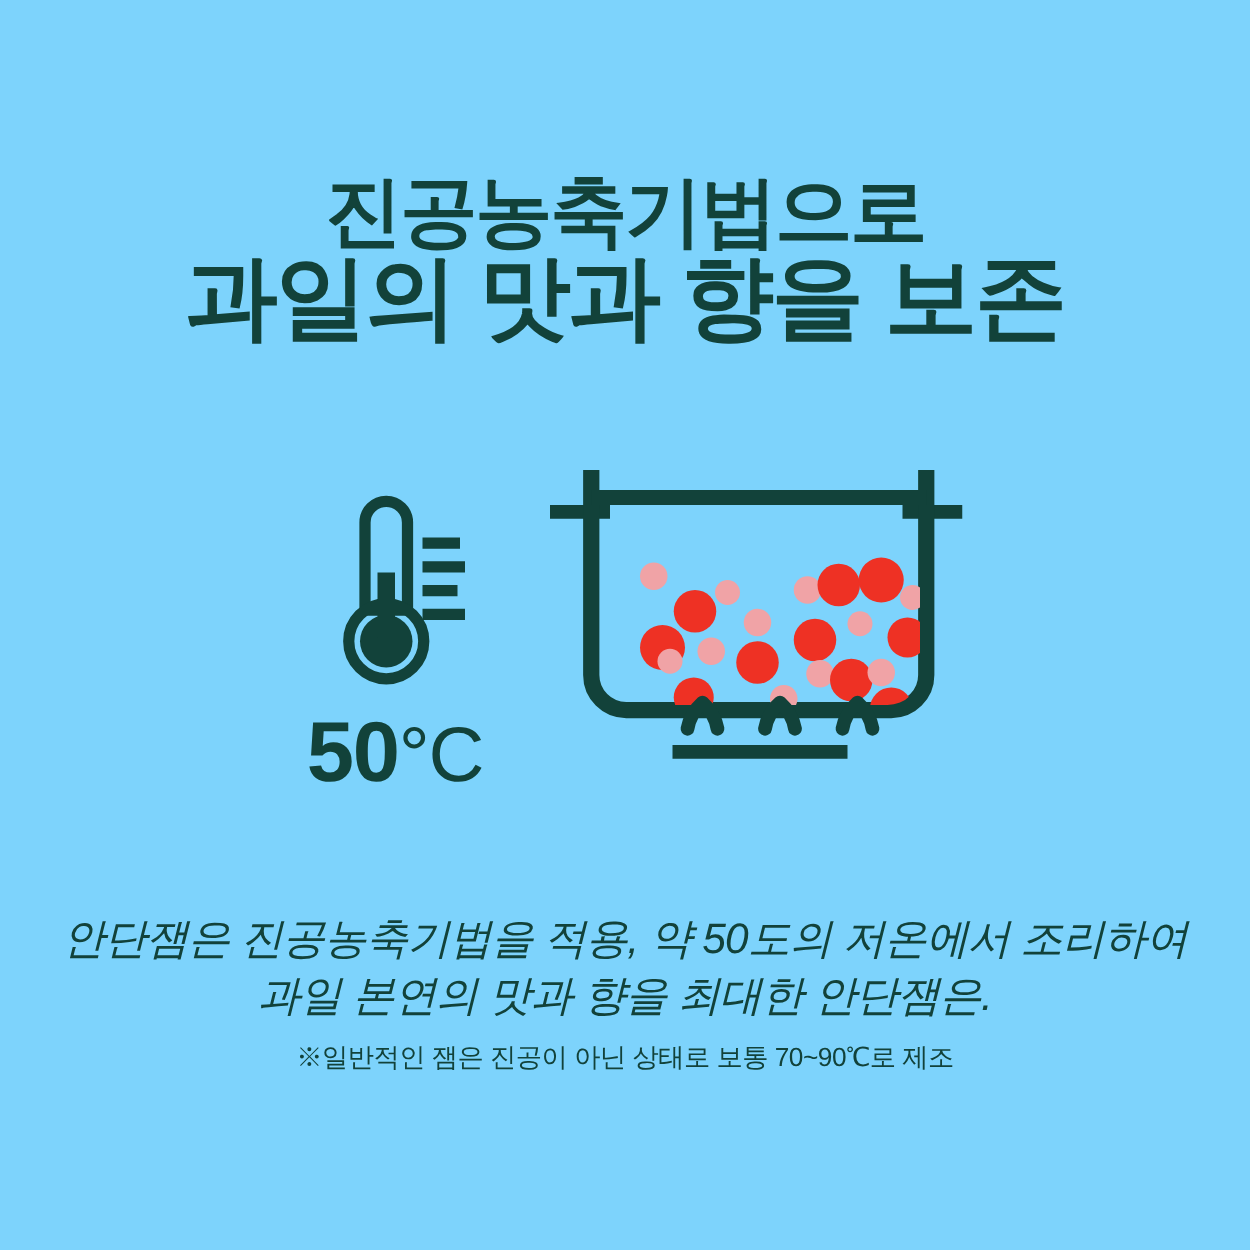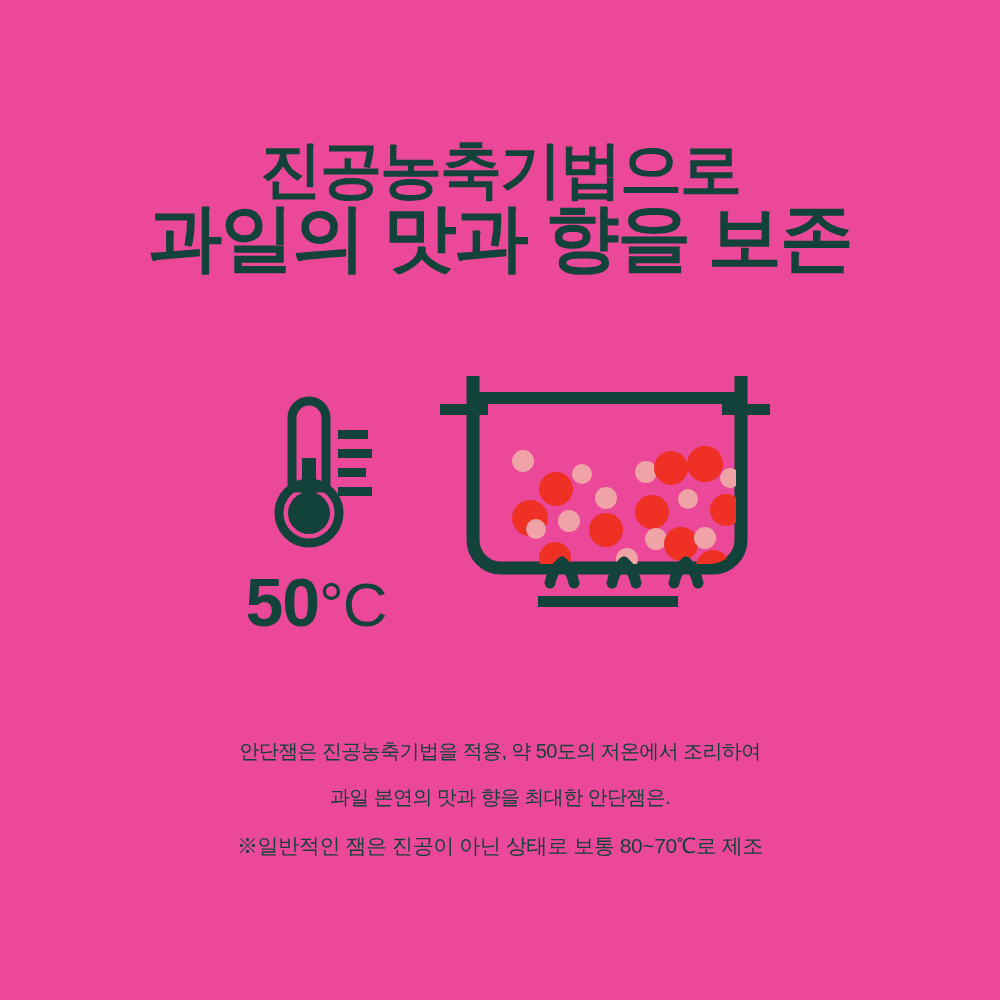--- a/index.html
+++ b/index.html
@@ -10,21 +10,21 @@
     width: 1000px;
     height: 1000px;
     background: #FBEFDA;
     font-family: "Liberation Sans", sans-serif;
     overflow: hidden;
   }
   .poster {
     position: relative;
     width: 1000px;
     height: 1000px;
-    background: #ec4899;
+    background: #7dd3fc;
     box-sizing: border-box;
   }
 
   
   .headline {
     position: absolute;
     top: 118px;
     left: 0;
     width: 1000px;
     text-align: center;
@@ -98,23 +98,24 @@
   .body-copy {
     position: absolute;
     top: 728px;
     left: 0;
     width: 1000px;
     text-align: center;
     color: #12423A;
   }
   .body-line {
     display: block;
-    font-size: 20px;
+    font-size: 34px;
     line-height: 46px;
     letter-spacing: -0.6px;
+    font-style: italic;
   }
   .footnote {
     position: absolute;
     top: 832px;
     left: 0;
     width: 1000px;
     text-align: center;
     color: #12423A;
     font-size: 21px;
     letter-spacing: -0.4px;
@@ -212,15 +213,15 @@
         <rect x="98" y="228" width="140" height="11" fill="#12423A"></rect>
       </svg>
     </div>
   </div>
 
   <div class="body-copy">
     <span class="body-line">안단잼은 진공농축기법을 적용, 약 50도의 저온에서 조리하여</span>
     <span class="body-line">과일 본연의 맛과 향을 최대한 안단잼은.</span>
   </div>
 
-  <div class="footnote">※일반적인 잼은 진공이 아닌 상태로 보통 80~70℃로 제조</div>
+  <div class="footnote">※일반적인 잼은 진공이 아닌 상태로 보통 70~90℃로 제조</div>
 
 </div>
 
 </body></html>

